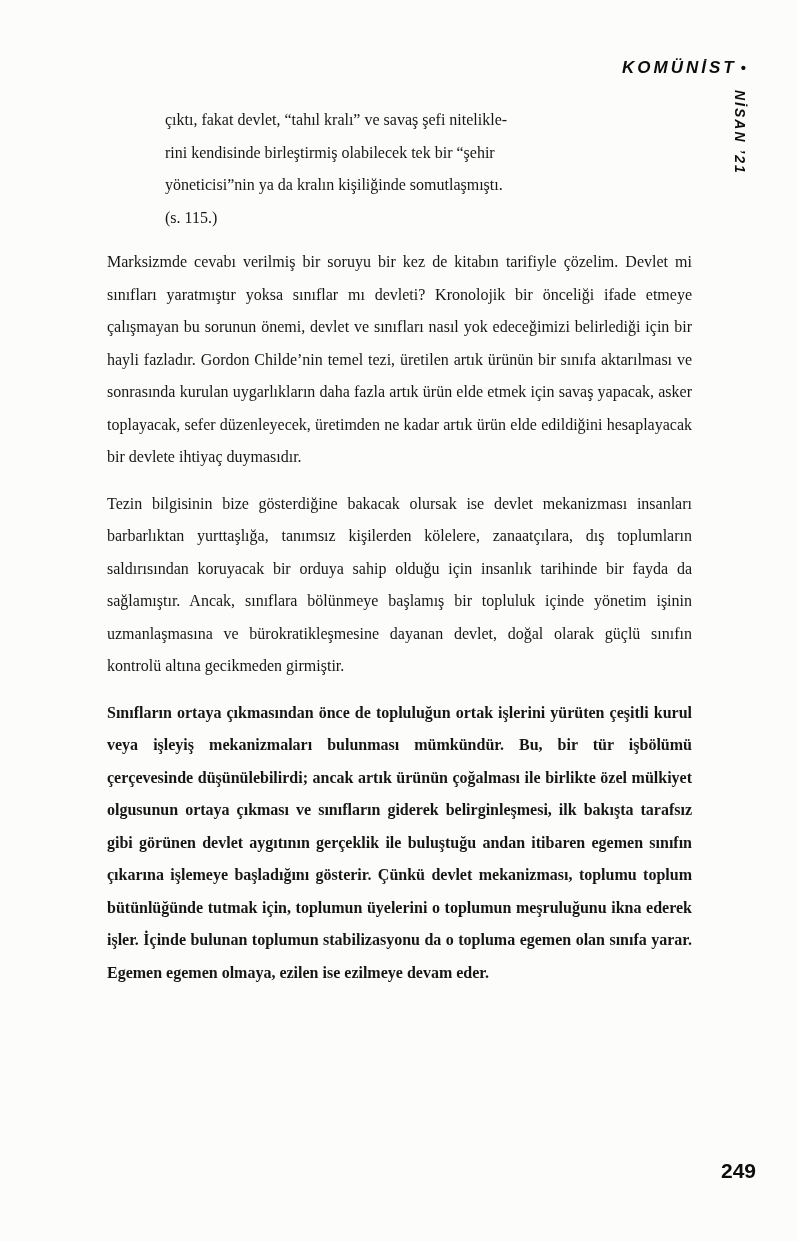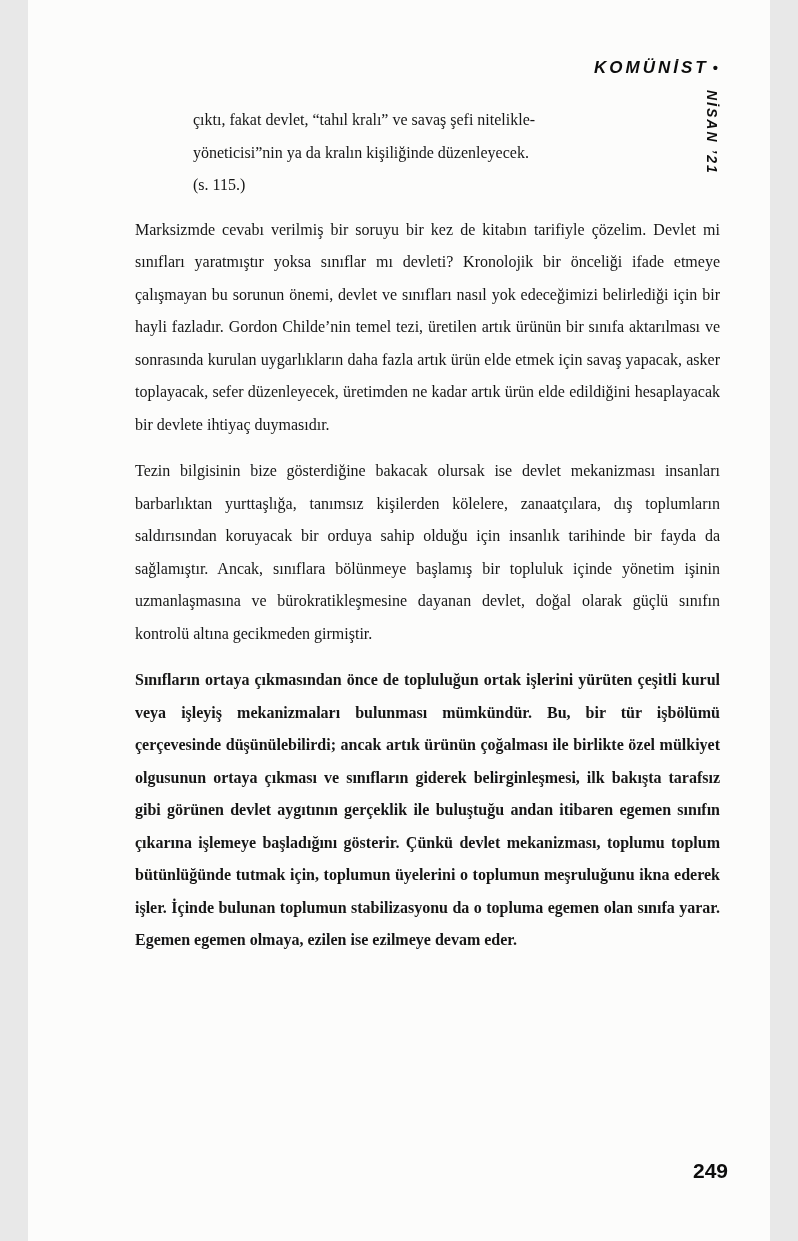--- a/index.html
+++ b/index.html
@@ -2,21 +2,21 @@
 <html lang="tr"><head>
 <meta charset="utf-8">
 <style>
   html, body {
     margin: 0;
     padding: 0;
     background: #e8e8e8;
   }
   .page {
     position: relative;
-    width: 742px;
+    width: 798px;
     height: 1241px;
     margin: 0 auto;
     background: #fcfcfb;
     color: #161616;
     font-family: "Liberation Serif", "DejaVu Serif", serif;
     overflow: hidden;
   }
 
   
   .magazine-title {
@@ -99,21 +99,22 @@
 
   <div class="magazine-title">
     <span>KOMÜNİST</span><span class="bullet">•</span>
   </div>
 
   <div class="issue-vertical">NİSAN ’21</div>
 
   <div class="content">
     <blockquote class="quote">
       <span class="quote-line">çıktı, fakat devlet, “tahıl kralı” ve savaş şefi nitelikle-</span>
-      <span class="quote-line">yöneticisi”nin ya da kralın kişiliğinde düzenleyecek.</span>
+      <span class="quote-line">rini kendisinde birleştirmiş olabilecek tek bir “şehir</span>
+      <span class="quote-line">yöneticisi”nin ya da kralın kişiliğinde somutlaşmıştı.</span>
       <span class="quote-line">(s. 115.)</span>
     </blockquote>
 
     <p>Marksizmde cevabı verilmiş bir soruyu bir kez de kitabın tarifiyle çözelim. Devlet mi sınıfları yaratmıştır yoksa sınıflar mı devleti? Kronolojik bir önceliği ifade etmeye çalışmayan bu sorunun önemi, devlet ve sınıfları nasıl yok edeceğimizi belirlediği için bir hayli fazladır. Gordon Childe’nin temel tezi, üretilen artık ürünün bir sınıfa aktarılması ve sonrasında kurulan uygarlıkların daha fazla artık ürün elde etmek için savaş yapacak, asker toplayacak, sefer düzenleyecek, üretimden ne kadar artık ürün elde edildiğini hesaplayacak bir devlete ihtiyaç duymasıdır.</p>
     <p>Tezin bilgisinin bize gösterdiğine bakacak olursak ise devlet mekanizması insanları barbarlıktan yurttaşlığa, tanımsız kişilerden kölelere, zanaatçılara, dış toplumların saldırısından koruyacak bir orduya sahip olduğu için insanlık tarihinde bir fayda da sağlamıştır. Ancak, sınıflara bölünmeye başlamış bir topluluk içinde yönetim işinin uzmanlaşmasına ve bürokratikleşmesine dayanan devlet, doğal olarak güçlü sınıfın kontrolü altına gecikmeden girmiştir.</p>
     <p>Sınıfların ortaya çıkmasından önce de topluluğun ortak işlerini yürüten çeşitli kurul veya işleyiş mekanizmaları bulunması mümkündür. Bu, bir tür işbölümü çerçevesinde düşünülebilirdi; ancak artık ürünün çoğalması ile birlikte özel mülkiyet olgusunun ortaya çıkması ve sınıfların giderek belirginleşmesi, ilk bakışta tarafsız gibi görünen devlet aygıtının gerçeklik ile buluştuğu andan itibaren egemen sınıfın çıkarına işlemeye başladığını gösterir. Çünkü devlet mekanizması, toplumu toplum bütünlüğünde tutmak için, toplumun üyelerini o toplumun meşruluğunu ikna ederek işler. İçinde bulunan toplumun stabilizasyonu da o topluma egemen olan sınıfa yarar. Egemen egemen olmaya, ezilen ise ezilmeye devam eder.</p>
   </div>
 
   <div class="page-number">249</div>
 

